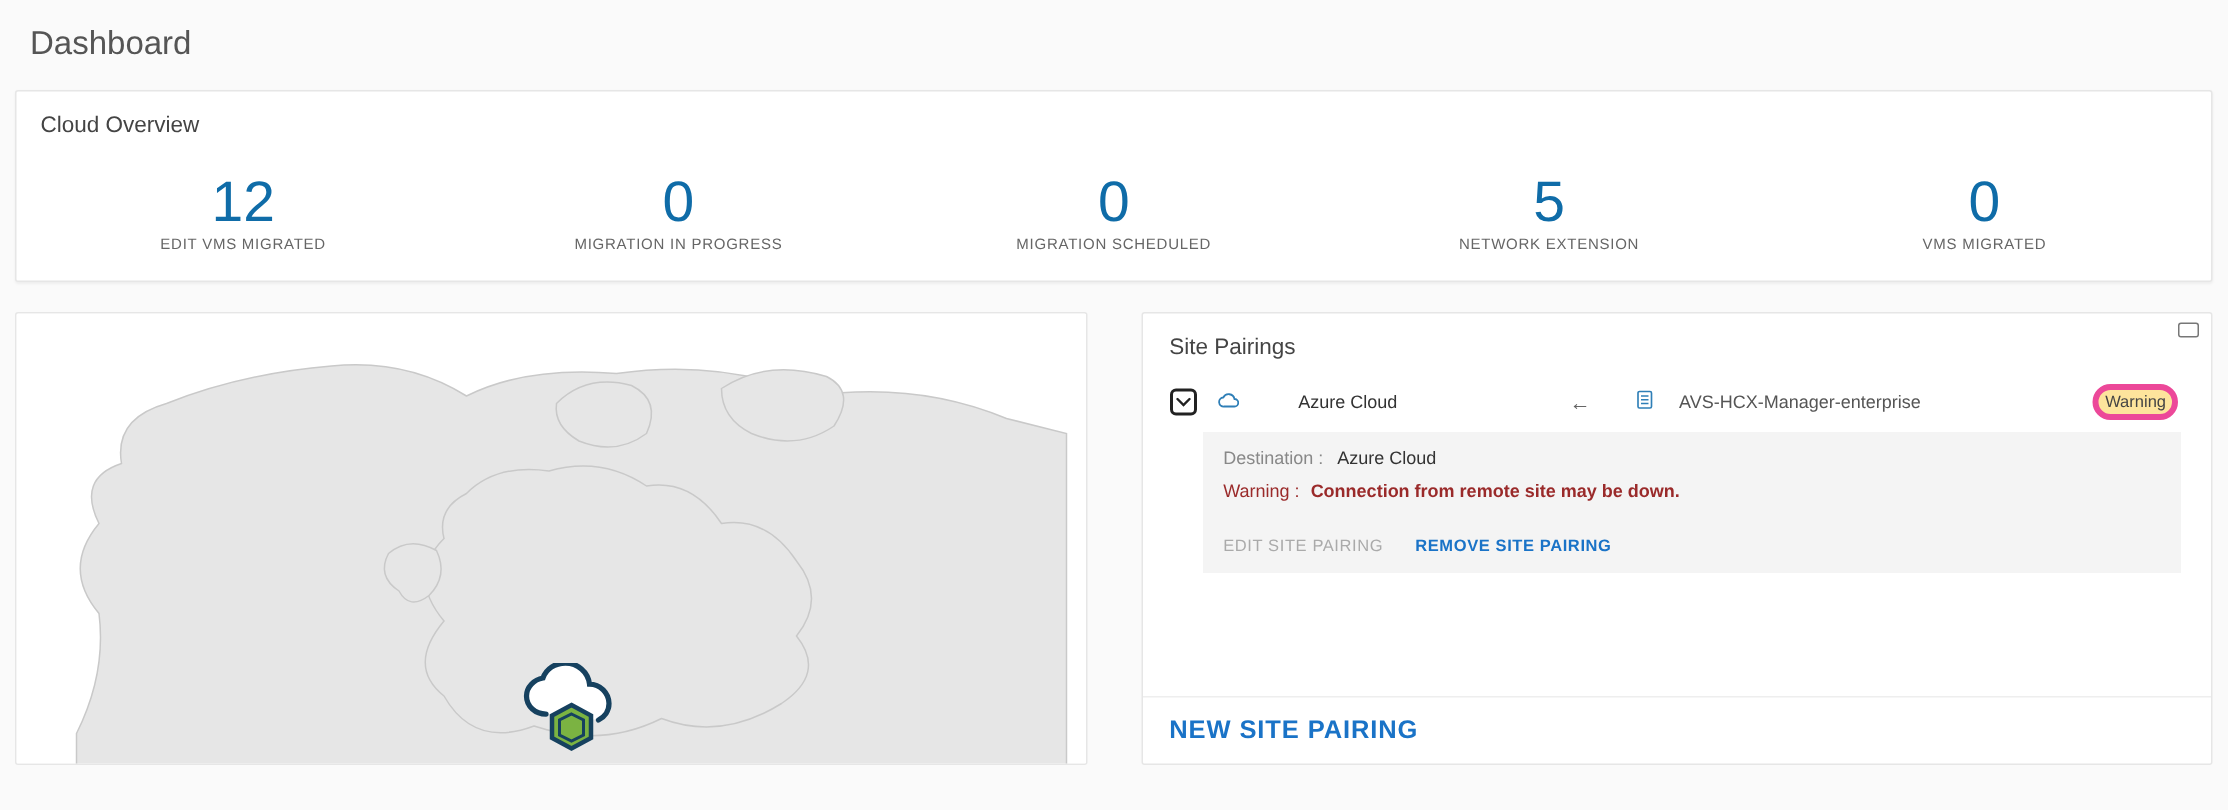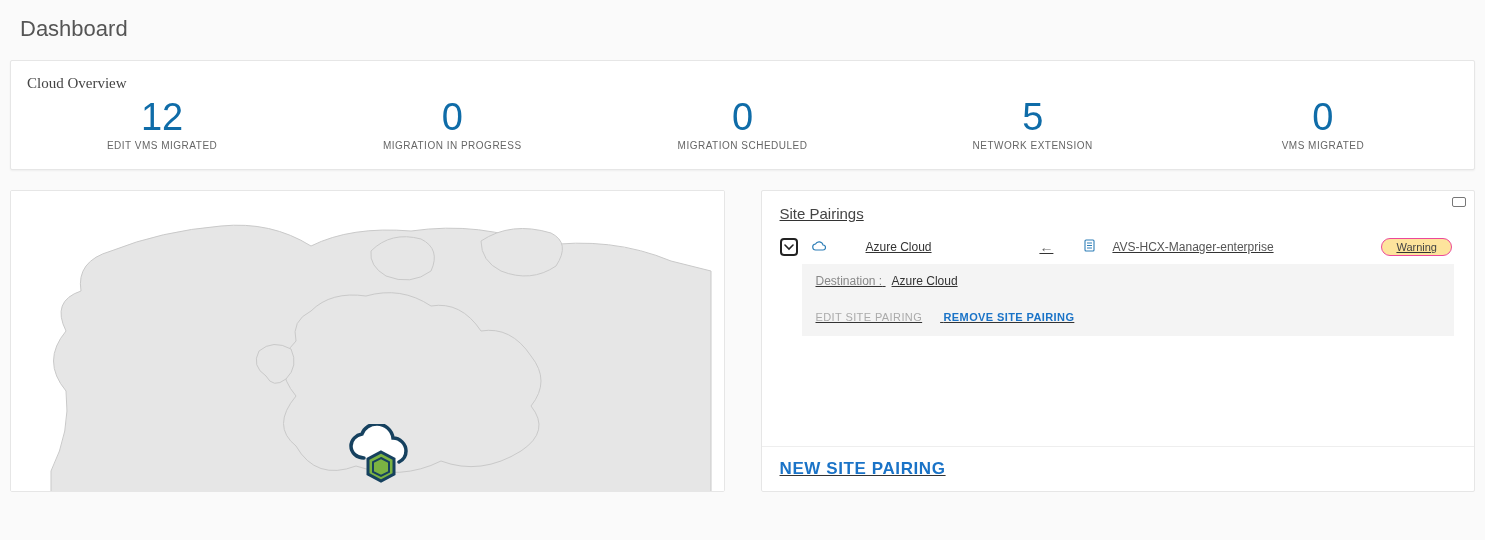--- a/index.html
+++ b/index.html
@@ -27,22 +27,21 @@
     border: 1px solid #e6e6e6;
     border-radius: 2px;
     box-shadow: 0 1px 2px rgba(0,0,0,0.05);
     padding: 14px 16px 18px 16px;
     margin-bottom: 20px;
   }
   .overview-title {
     font-size: 15px;
     font-weight: 400;
     color: #444;
-    margin-bottom: 6px;
-    font-family: Liberation Serif, serif;
+    margin-bottom: 24px;
   }
   .stats-row {
     display: flex;
     gap: 20px;
   }
   .stat {
     flex: 1;
     text-align: center;
   }
   .stat-value {
@@ -55,21 +54,20 @@
     font-size: 10px;
     letter-spacing: 0.5px;
     color: #666;
     margin-top: 4px;
   }
 
   
   .lower-row {
     display: flex;
     gap: 36px;
-    text-decoration: underline;
   }
   .panel {
     background: #fff;
     border: 1px solid #e6e6e6;
     border-radius: 2px;
     position: relative;
     min-height: 300px;
   }
   .panel-expand {
     position: absolute;
@@ -124,24 +122,24 @@
     cursor: pointer;
   }
   .cloud-mini { color:#2f7fb7; font-size:13px; margin-left:4px; }
   .site-name { font-weight: 500; color:#333; font-size:12px; margin-left: 30px; }
   .arrow { color:#666; font-size:14px; margin: 0 20px 0 auto; }
   .datacenter-icon { color:#2f7fb7; font-size:13px; margin-right:6px; }
   .dest-name { color:#555; font-size:12px; flex:0 0 auto; }
   .badge {
     margin-left: auto;
     background: #fde49c;
-    border: 1px solid #ec4899;
+    border: 4px solid #ec4899;
     color: #444;
     font-size: 11px;
-    padding: 2px 14px;
+    padding: 2px 4px;
     border-radius: 12px;
   }
 
   .pairing-detail {
     background: #f4f4f4;
     margin: 0 20px 10px 40px;
     padding: 10px 14px 12px 14px;
     font-size: 12px;
   }
   .detail-line { margin-bottom: 8px; }
@@ -254,20 +252,24 @@
         </span>
         <span class="dest-name">AVS-HCX-Manager-enterprise</span>
         <span class="badge">Warning</span>
       </div>
 
       <div class="pairing-detail">
         <div class="detail-line">
           <span class="muted-label">Destination :</span>
           <span class="detail-val">Azure Cloud</span>
         </div>
+        <div class="detail-line">
+          <span class="warn-label">Warning :</span>
+          <span class="warn-msg">Connection from remote site may be down.</span>
+        </div>
         <div class="action-row">
           <span class="action-muted">EDIT SITE PAIRING</span>
           <span class="action-link">REMOVE SITE PAIRING</span>
         </div>
       </div>
 
       <div class="pairings-footer">
         <span class="new-pairing">NEW SITE PAIRING</span>
       </div>
     </div>

